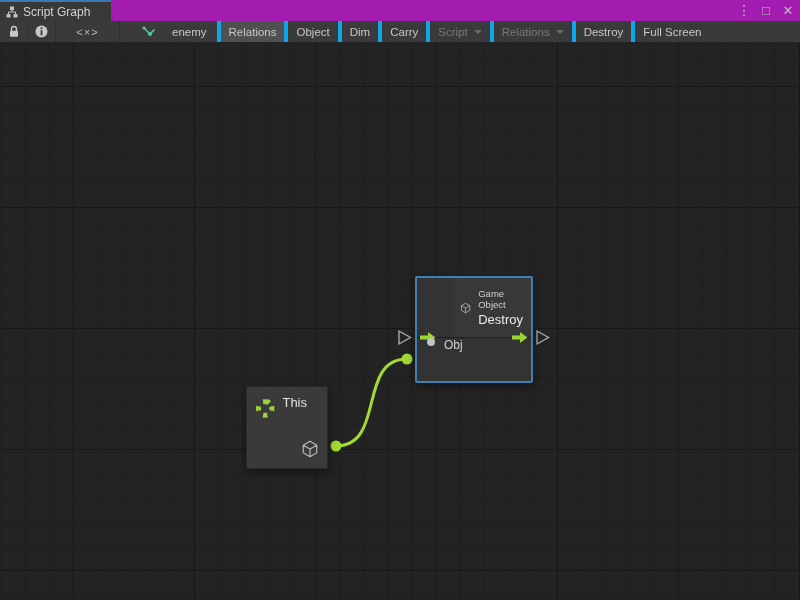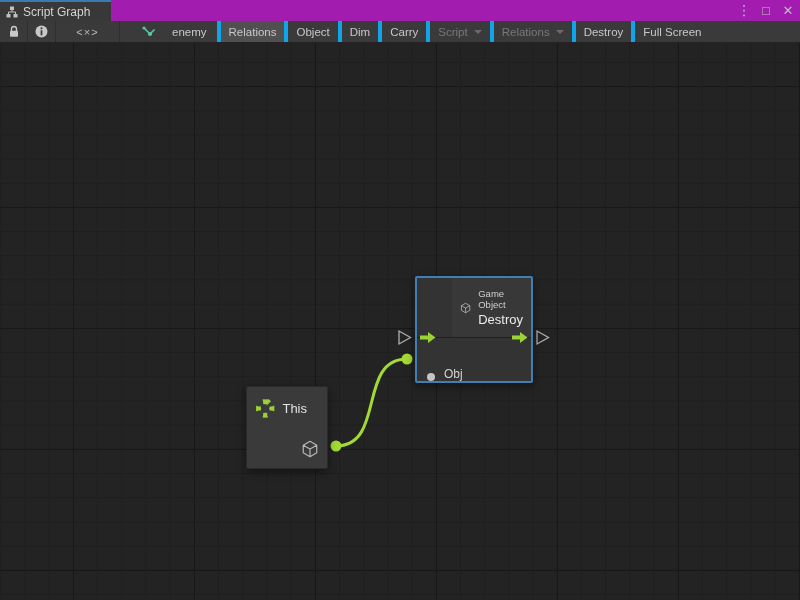--- a/index.html
+++ b/index.html
@@ -45,34 +45,34 @@
     background-size:121px 121px, 121px 121px, 24.2px 24.2px, 24.2px 24.2px;
     background-position:73px 0, 0 43px, 0.4px 0, 0 18.8px;
   }
 
   svg.overlay { position:absolute; left:0; top:0; width:800px; height:557px; pointer-events:none; }
 
   
   .node { position:absolute; border-radius:2px; box-shadow:0 3px 8px rgba(0,0,0,0.45); }
 
   .node-this { left:246px; top:343px; width:82px; height:83px; background:#3a3a3a; border:1px solid #2a2a2a; }
-  .node-this .hdr { display:flex; align-items:center; gap:7px; padding:8px 20px 0 8px; }
+  .node-this .hdr { display:flex; align-items:flex-start; gap:7px; padding:8px 20px 0 8px; }
   .node-this .title { color:#e2e2e2; font-size:13px; }
   .node-this .out-port { position:absolute; right:8px; bottom:10px; width:18px; height:18px; }
 
   .node-destroy { left:415px; top:233px; width:118px; height:107px; background:#333333; border:2px solid #3f7fb5; }
   .node-destroy .hdr { position:absolute; left:0; top:0; right:0; height:59px; background:#383838;
                        display:flex; align-items:center; gap:7px; padding:0 8px;margin-left:35px; }
   .hdr-texts { display:flex; flex-direction:column; gap:2px; }
   .node-cat { color:#cfcfcf; font-size:9.5px; }
   .node-title { color:#ececec; font-size:13px; }
   .flow-row { position:absolute; left:0; top:59px; width:100%; height:0; border-top:1px solid #1f1f1f; }
   .flow-in  { position:absolute; left:3px;  top:-7px; }
   .flow-out { position:absolute; right:3px; top:-7px; }
-  .obj-row { position:absolute; left:0; top:60px; right:0; bottom:0; display:flex; align-items:flex-end; gap:9px; padding-left:10px; }
+  .obj-row { position:absolute; left:0; top:60px; right:0; bottom:0; display:flex; align-items:flex-start; gap:9px; padding-left:10px; }
   .obj-dot { width:8px; height:8px; border-radius:50%; background:#c4c4c4; }
   .obj-label { color:#d2d2d2; font-size:12px; }
 </style>
 </head>
 <body>
 
 <div class="window">
 
   <div class="titlebar">
     <div class="tab">

